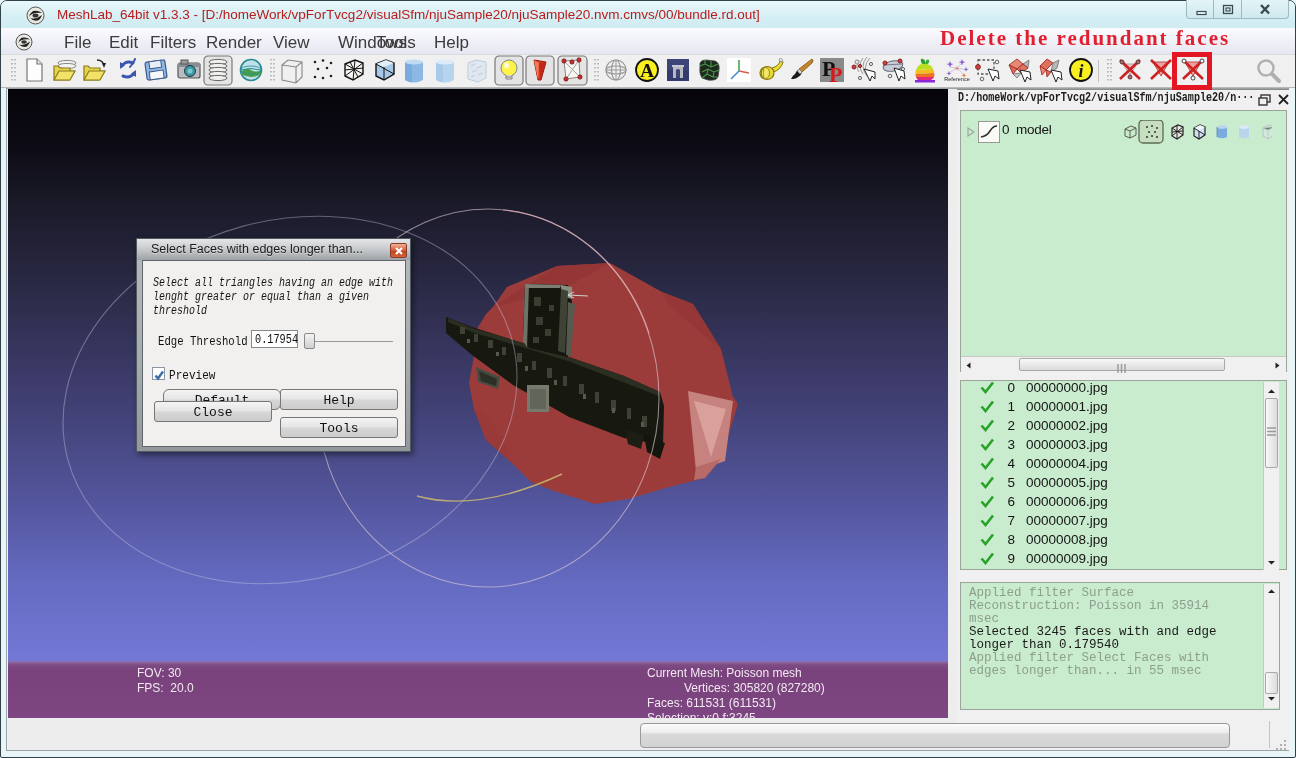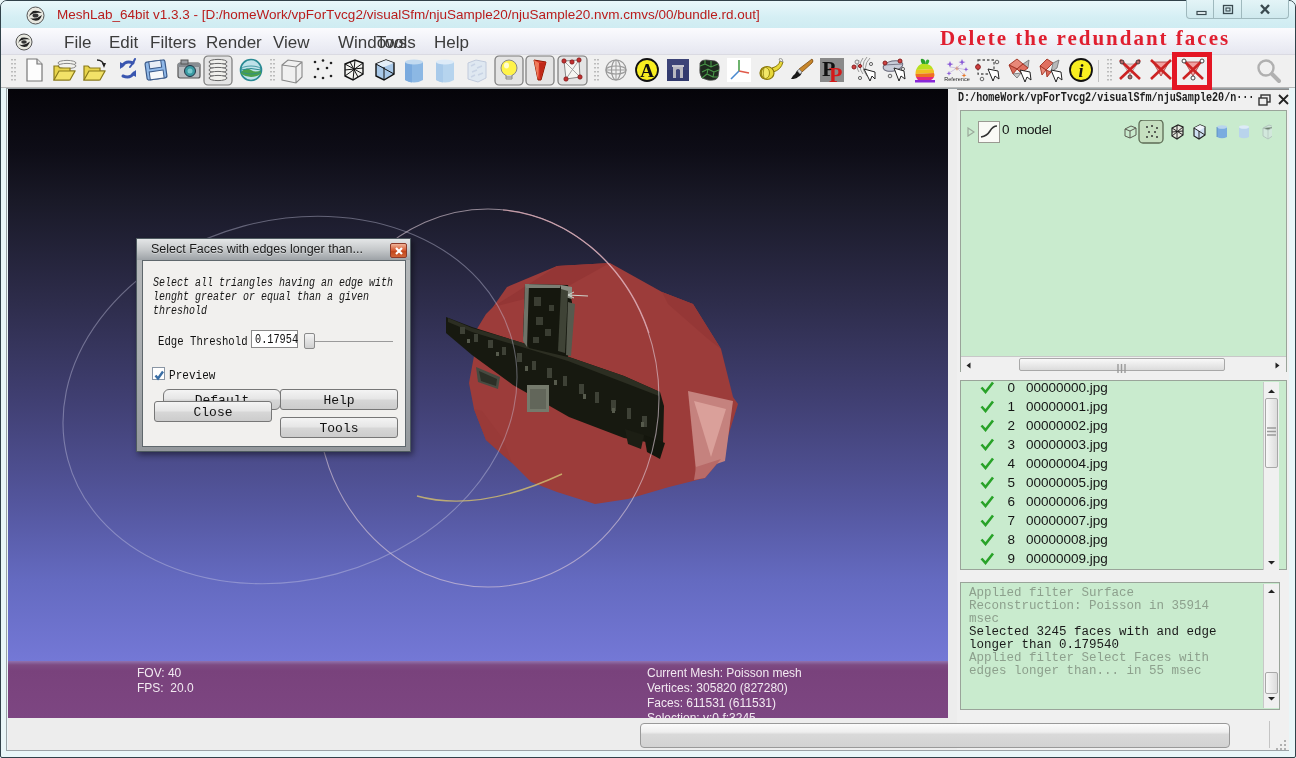--- a/index.html
+++ b/index.html
@@ -577,24 +577,24 @@
         <div id="dlg-check"><svg width="13" height="13">
               <path d="M2.5 6.5 L5 9.5 L10 2.5" stroke="#3a6ea5" stroke-width="2.4" fill="none"></path>
             </svg></div>
         <div class="mono" style="position:absolute;left:26px;top:107px;font-size:13px;color:#111;transform:scaleX(0.85);transform-origin:0 0;">Preview</div>
         <div class="dlg-btn mono" style="left:20px;top:128px;border-radius:6px;">Default</div>
         <div class="dlg-btn mono" style="left:137px;top:128px;">Help</div>
         <div class="dlg-btn mono" style="left:11px;top:140px;">Close</div>
         <div class="dlg-btn mono" style="left:137px;top:156px;">Tools</div>
       </div>
     </div>
-    <div class="stxt" style="left:129px;top:577px;">FOV: 40</div>
+    <div class="stxt" style="left:129px;top:577px;">FOV: 30</div>
     <div class="stxt" style="left:129px;top:592px;">FPS:&nbsp;&nbsp;20.0</div>
     <div class="stxt" style="left:639px;top:577px;">Current Mesh: Poisson mesh</div>
-    <div class="stxt" style="left:639px;top:592px;">Vertices: 305820 (827280)</div>
+    <div class="stxt" style="left:676px;top:592px;">Vertices: 305820 (827280)</div>
     <div class="stxt" style="left:639px;top:607px;">Faces: 611531 (611531)</div>
     <div class="stxt" style="left:639px;top:622px;">Selection: v:0 f:3245</div>
   </div>
   <div id="dock">
     <div id="dockhead">
         <span style="position:absolute;left:1px;top:1px;transform:scaleX(0.84);transform-origin:0 0;white-space:nowrap;">D:/homeWork/vpForTvcg2/visualSfm/njuSample20/n···</span>
       <svg style="position:absolute;left:301px;top:4px;" width="13" height="12">
           <rect x="3" y="1" width="9" height="7" fill="none" stroke="#333" stroke-width="1.4"></rect>
           <rect x="1" y="4" width="8" height="7" fill="#f0f0f0" stroke="#333" stroke-width="1.4"></rect>
         </svg>

